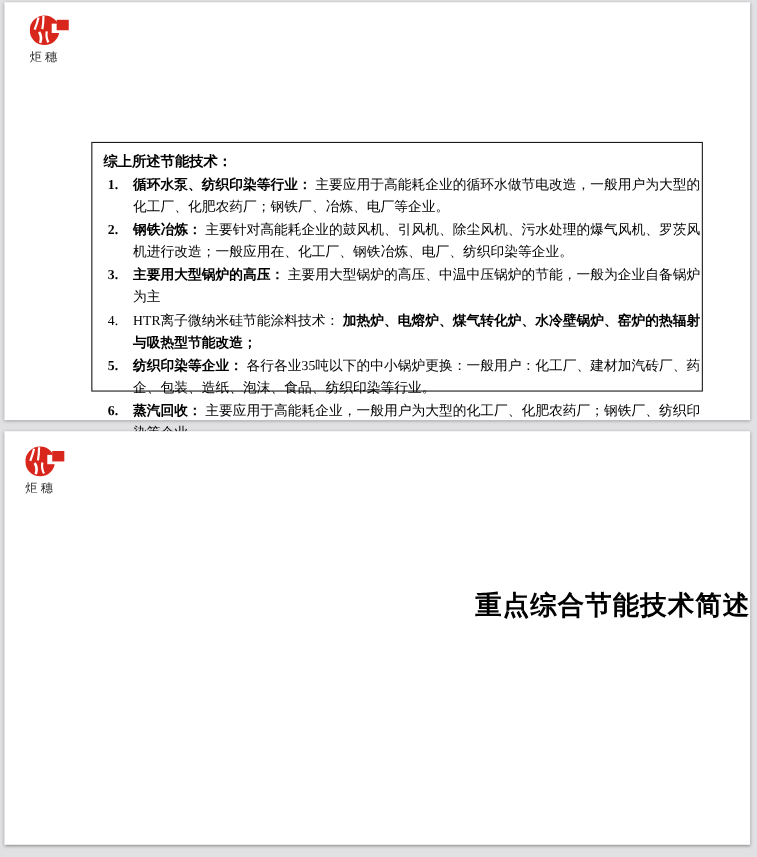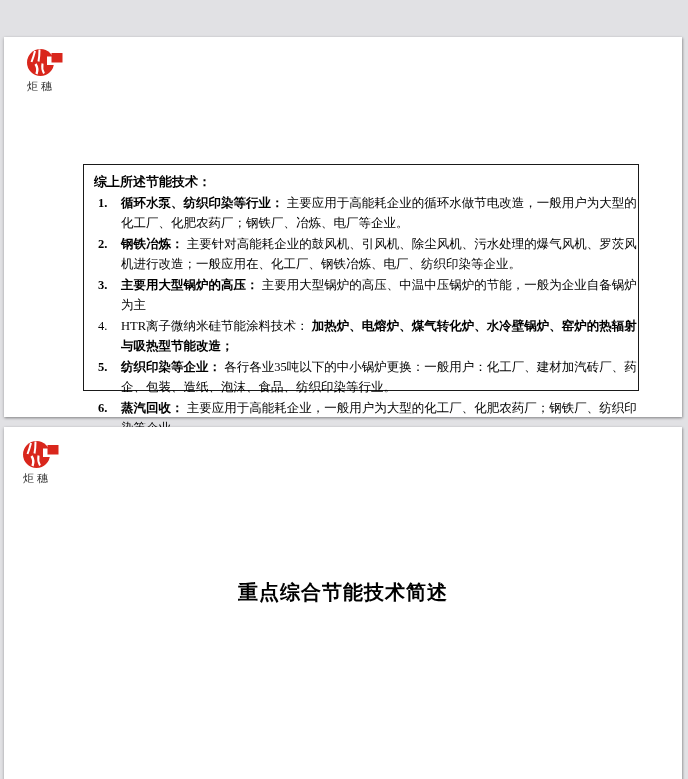--- a/index.html
+++ b/index.html
@@ -9,21 +9,20 @@
     position:relative;
     font-family:"Liberation Serif","DejaVu Serif",serif;
     color:#000;
     overflow:hidden;
   }
   .slide{
     position:absolute;
     left:4px;width:678px;
     background:#ffffff;
     box-shadow:0 1px 3px rgba(0,0,0,0.28), 1px 1px 2px rgba(0,0,0,0.18);
-    margin-top:35px;
   }
   #slide-1{top:2px;height:380px;}
   #slide-2{top:392px;height:376px;}
 
   
   .logo{position:absolute;width:46px;text-align:left;}
   #slide-1 .logo{left:23px;top:10px;}
   #slide-2 .logo{left:19px;top:12px;}
   .logo svg{display:block;}
   .logo-label{
@@ -56,23 +55,23 @@
     position:relative;
     padding-left:27px;
     margin-top:1px;
   }
   .num{position:absolute;left:4px;top:0;}
   .lead-b .num,.lead-b .lead{font-weight:bold;}
   .rest-b .rest{font-weight:bold;}
 
   
   .s2-title{
-    position:absolute;left:0;top:152px;width:100%;
-    text-align:center;
-    font-size:20px;font-weight:bold;
+    position:absolute;left:0;top:142px;width:100%;
+    text-align:right;
+    font-size:24px;font-weight:bold;
     letter-spacing:1px;
   }
 </style>
 </head>
 <body>
 
 <div class="slide" id="slide-1">
 
   <div class="logo">
     <span>

